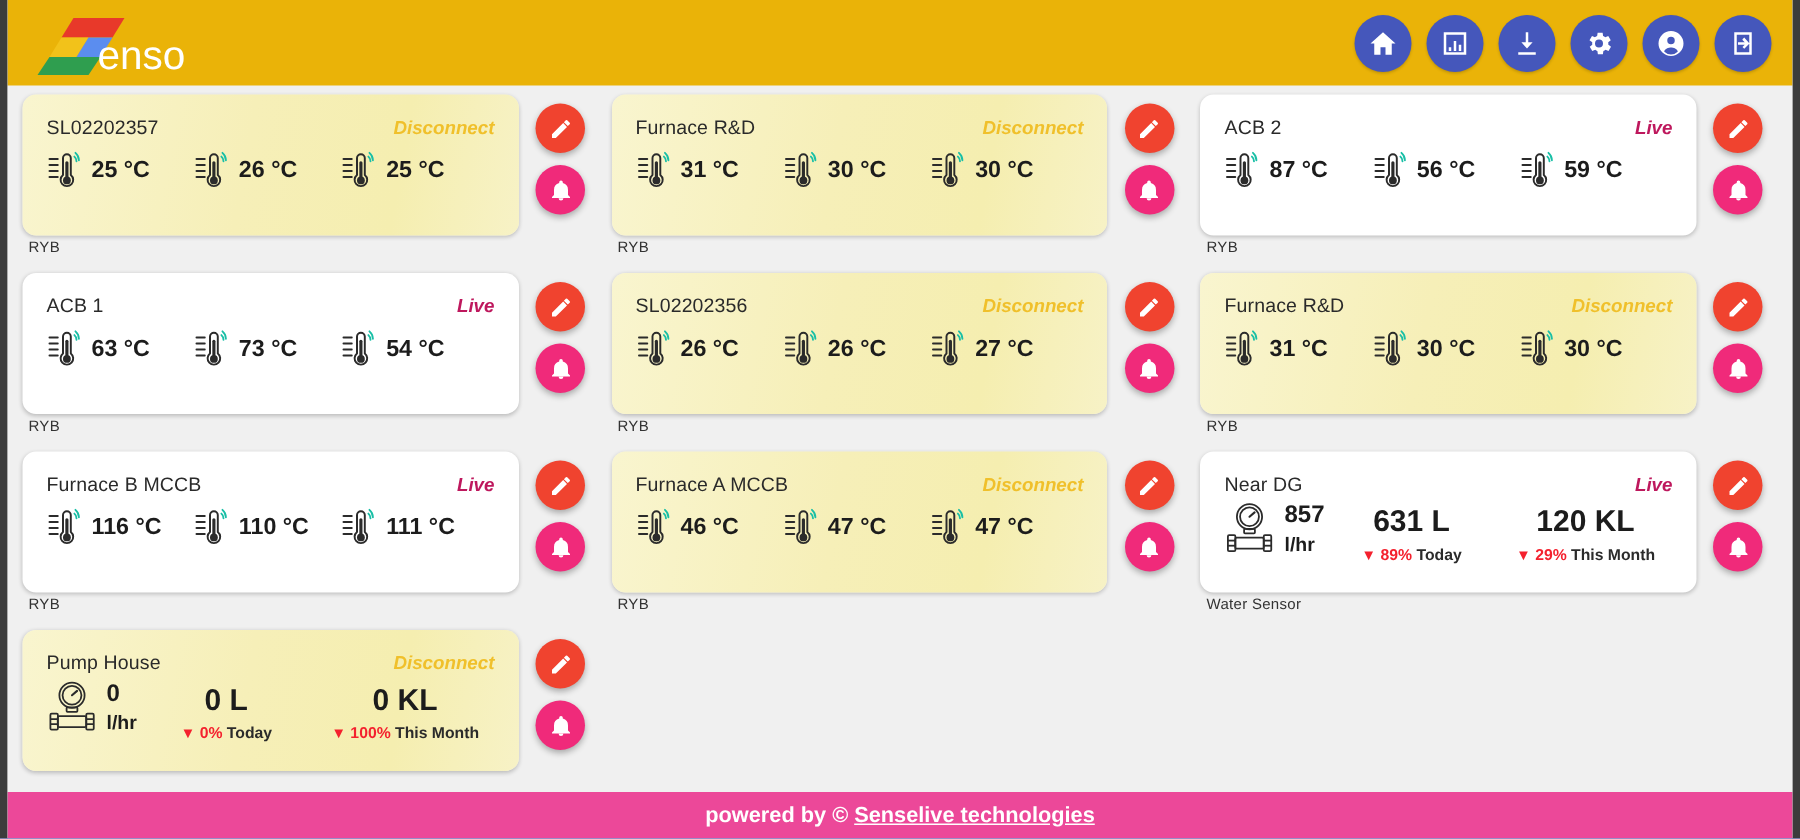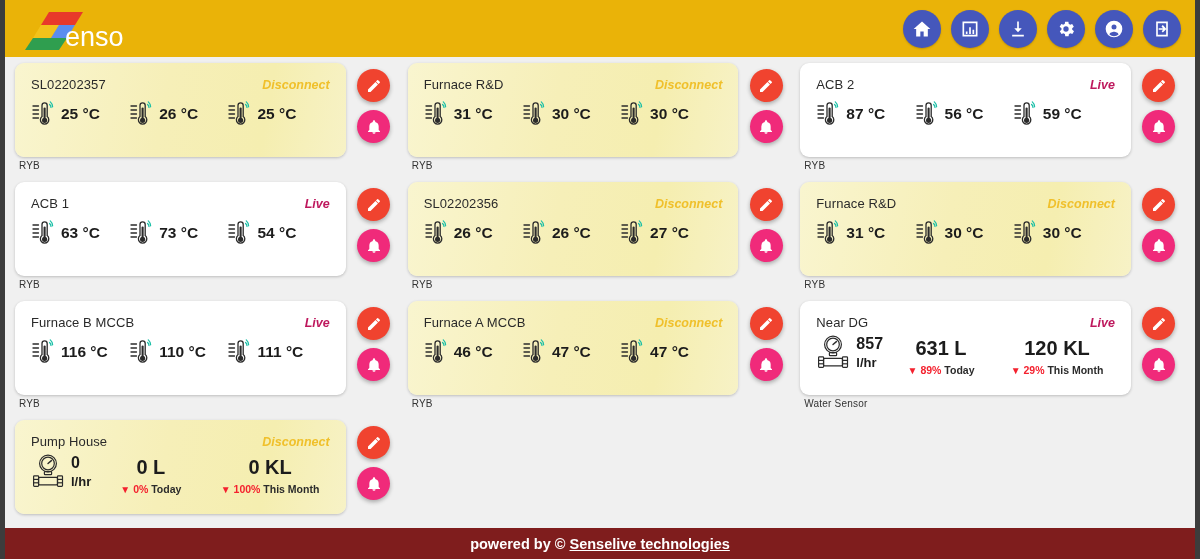--- a/index.html
+++ b/index.html
@@ -195,21 +195,21 @@
   }
   .abtn.edit { background: #f0432f; }
   .abtn.bell { background: #f02a7a; }
   .abtn svg { width: 16px; height: 16px; fill: #fff; }
 
   
   .footer {
     position: absolute;
     left: 0; right: 0; bottom: 0;
     height: 31px;
-    background: #7f1d1d;
+    background: #ec4899;
     display: flex;
     align-items: center;
     justify-content: center;
     z-index: 6;
   }
   .footer-text {
     color: #ffffff;
     font-size: 14.5px;
     font-weight: 700;
   }

